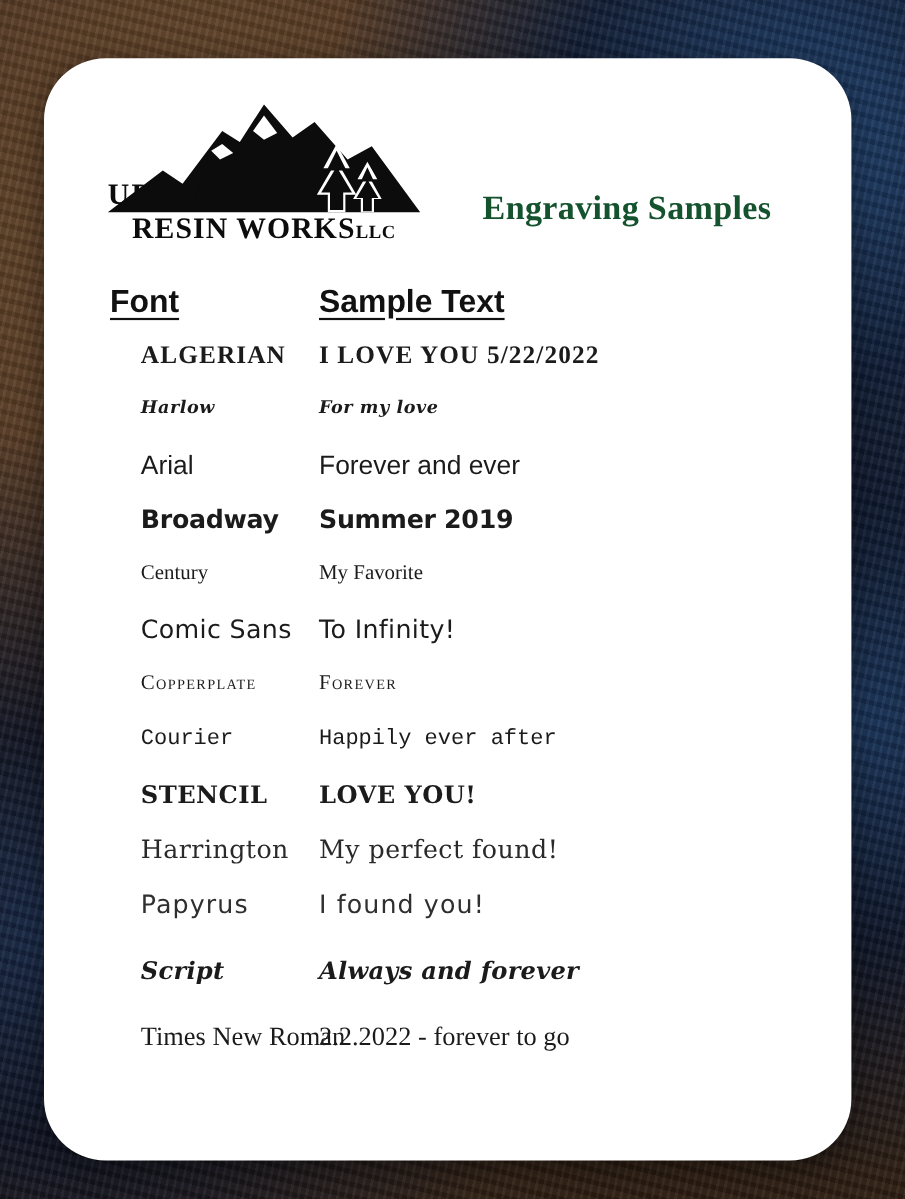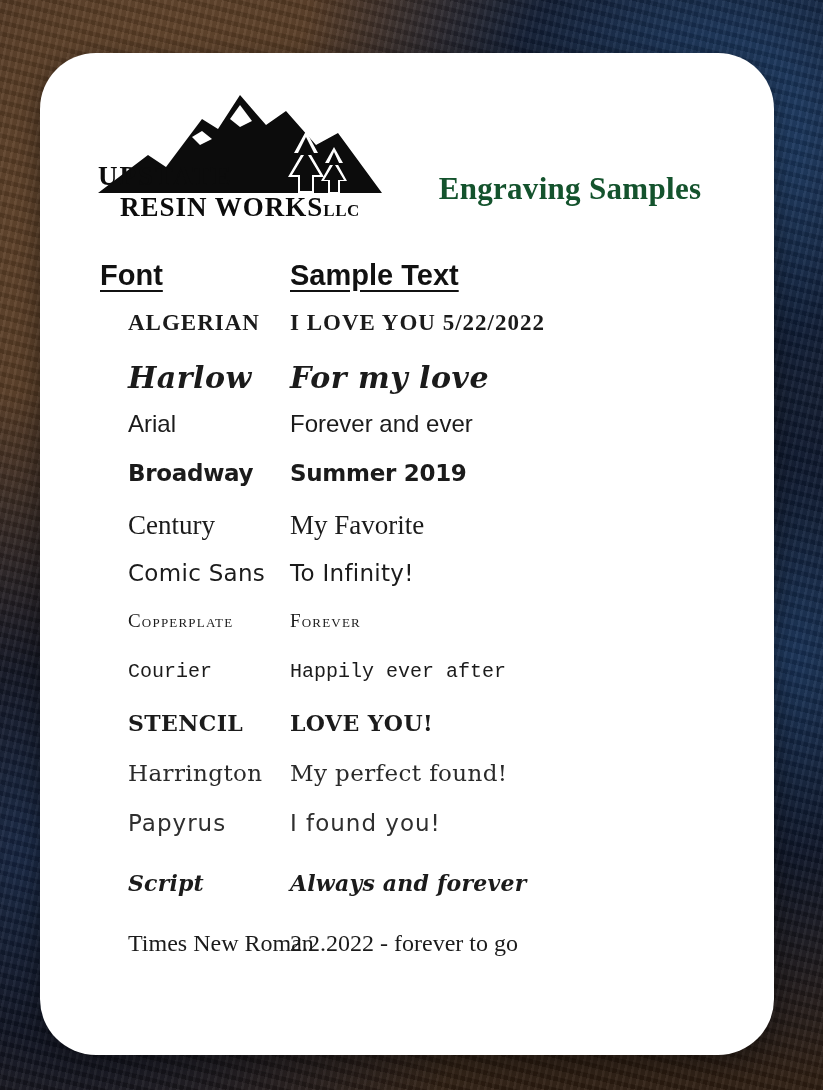--- a/index.html
+++ b/index.html
@@ -146,36 +146,36 @@
     font-weight: bold;
     font-size: 23px;
     letter-spacing: 1px;
     font-variant: small-caps;
     text-transform: uppercase;
   }
   .f-harlow {
     font-family: "DejaVu Serif", serif;
     font-style: italic;
     font-weight: bold;
-    font-size: 30px;
+    font-size: 16px;
     letter-spacing: 0.5px;
   }
   .f-arial {
     font-family: "Liberation Sans", sans-serif;
     font-size: 24px;
   }
   .f-broadway {
     font-family: "DejaVu Sans", sans-serif;
     font-weight: bold;
     font-size: 23px;
     letter-spacing: -0.3px;
   }
   .f-century {
     font-family: "Liberation Serif", serif;
-    font-size: 27px;
+    font-size: 19px;
   }
   .f-comic {
     font-family: "DejaVu Sans", sans-serif;
     font-size: 23px;
     font-style: normal;
     letter-spacing: 0.3px;
   }
   .f-copperplate {
     font-family: "Liberation Serif", serif;
     font-size: 19px;

